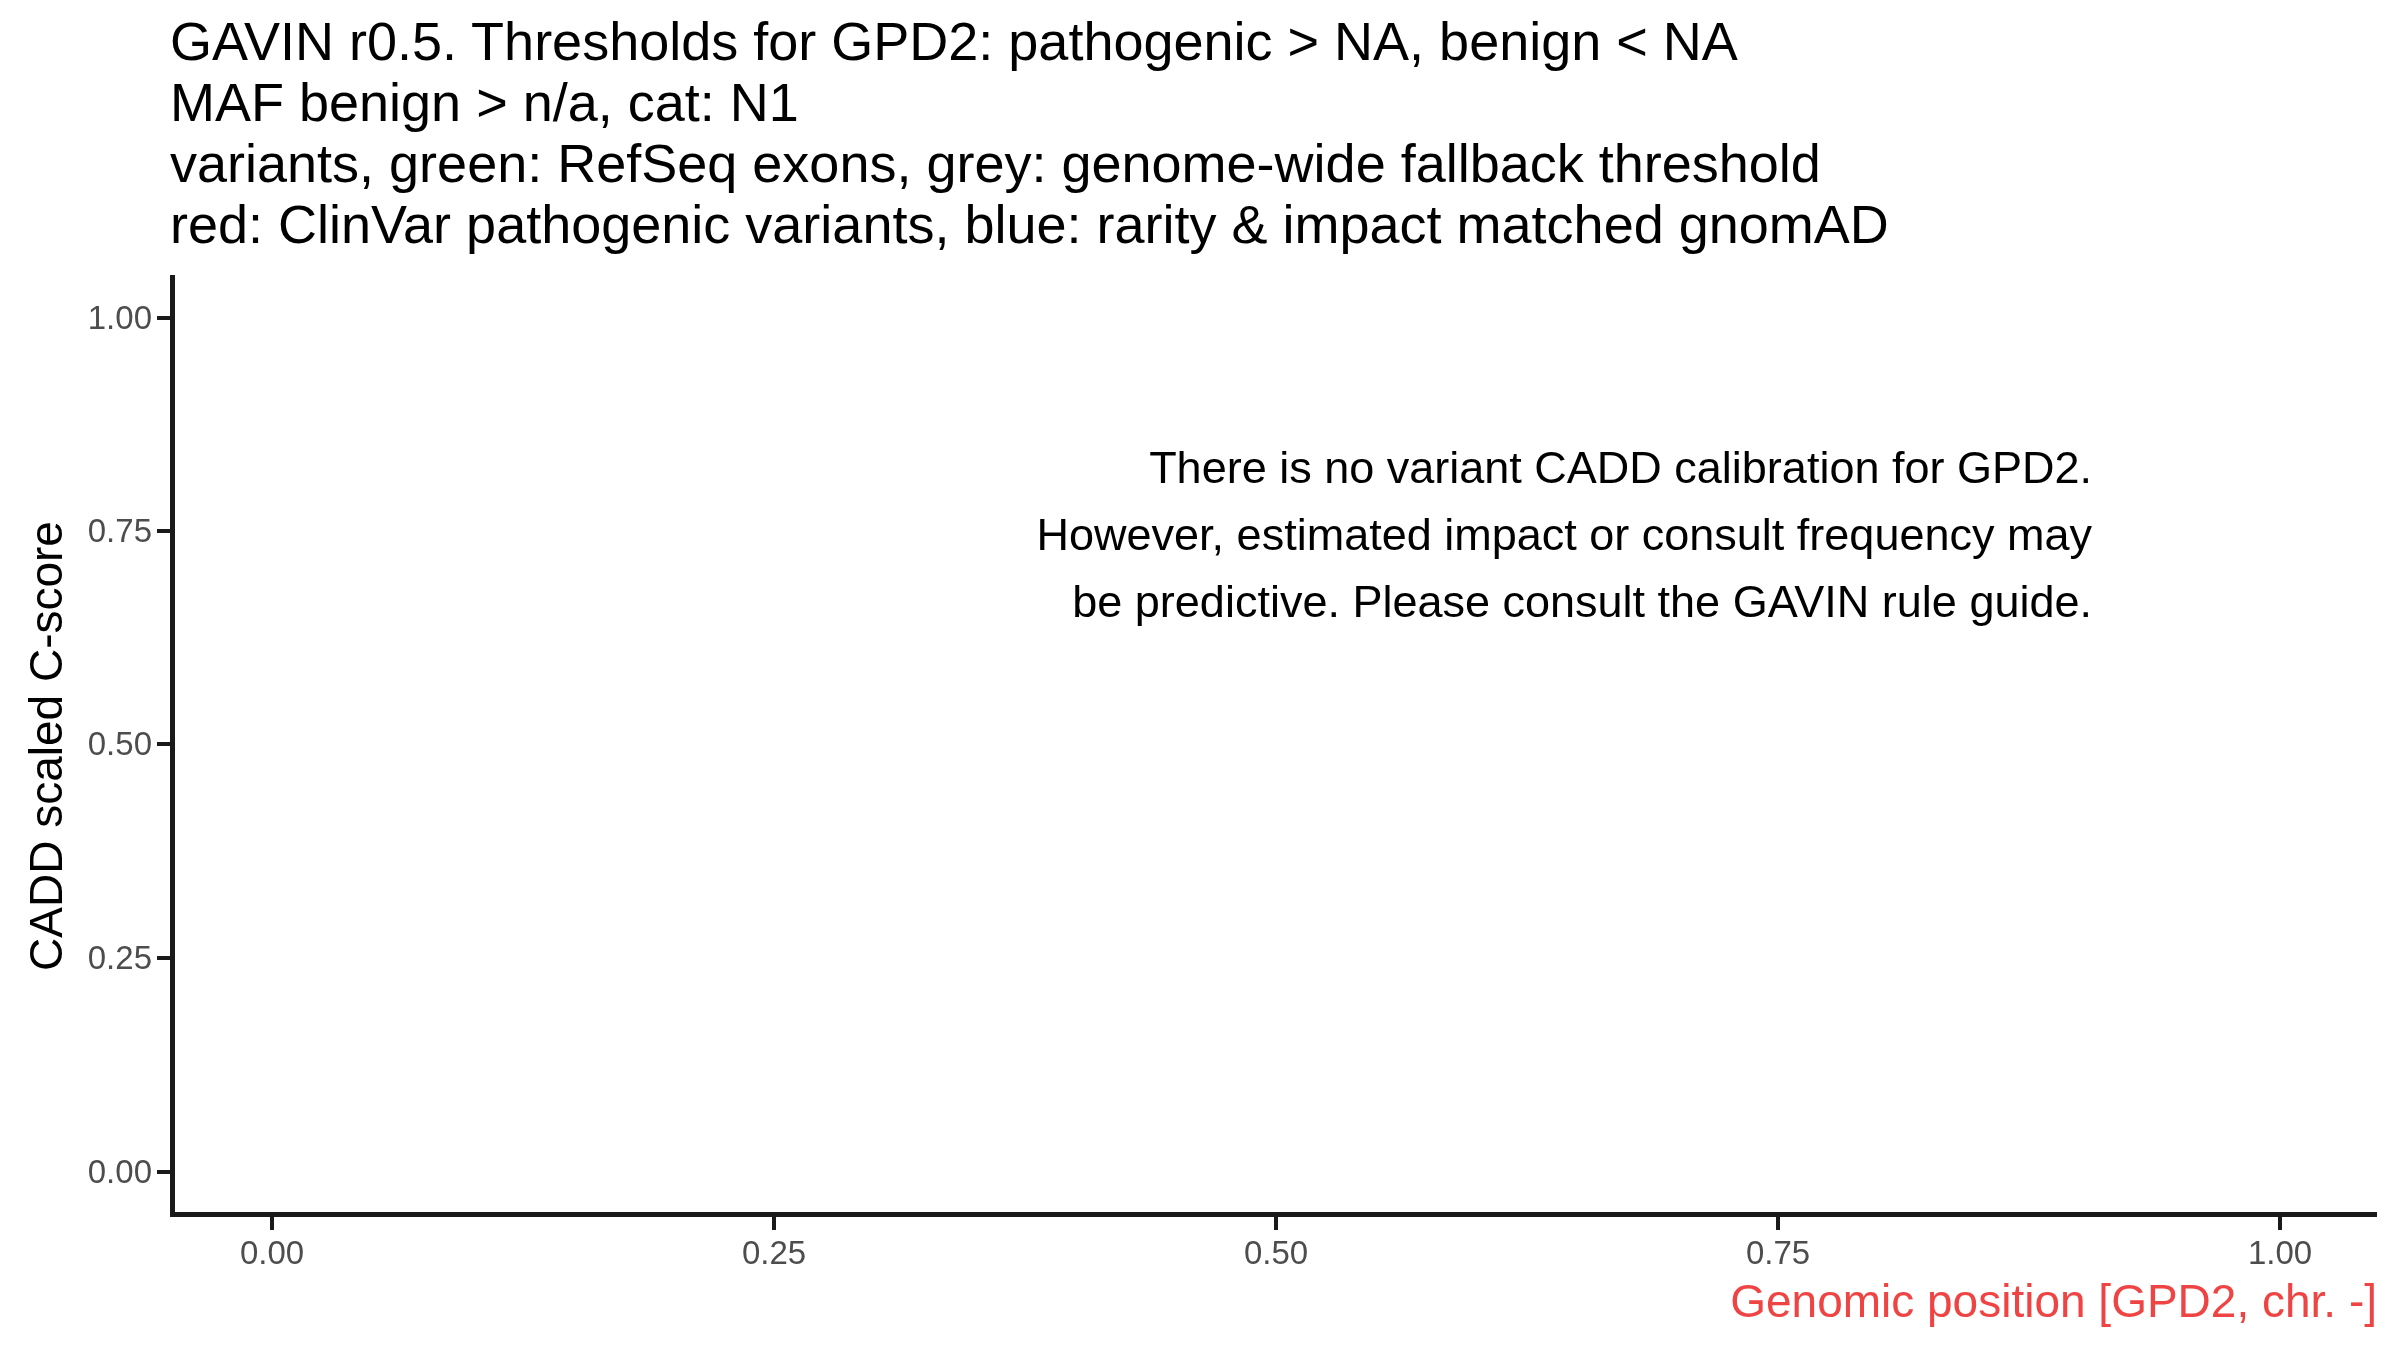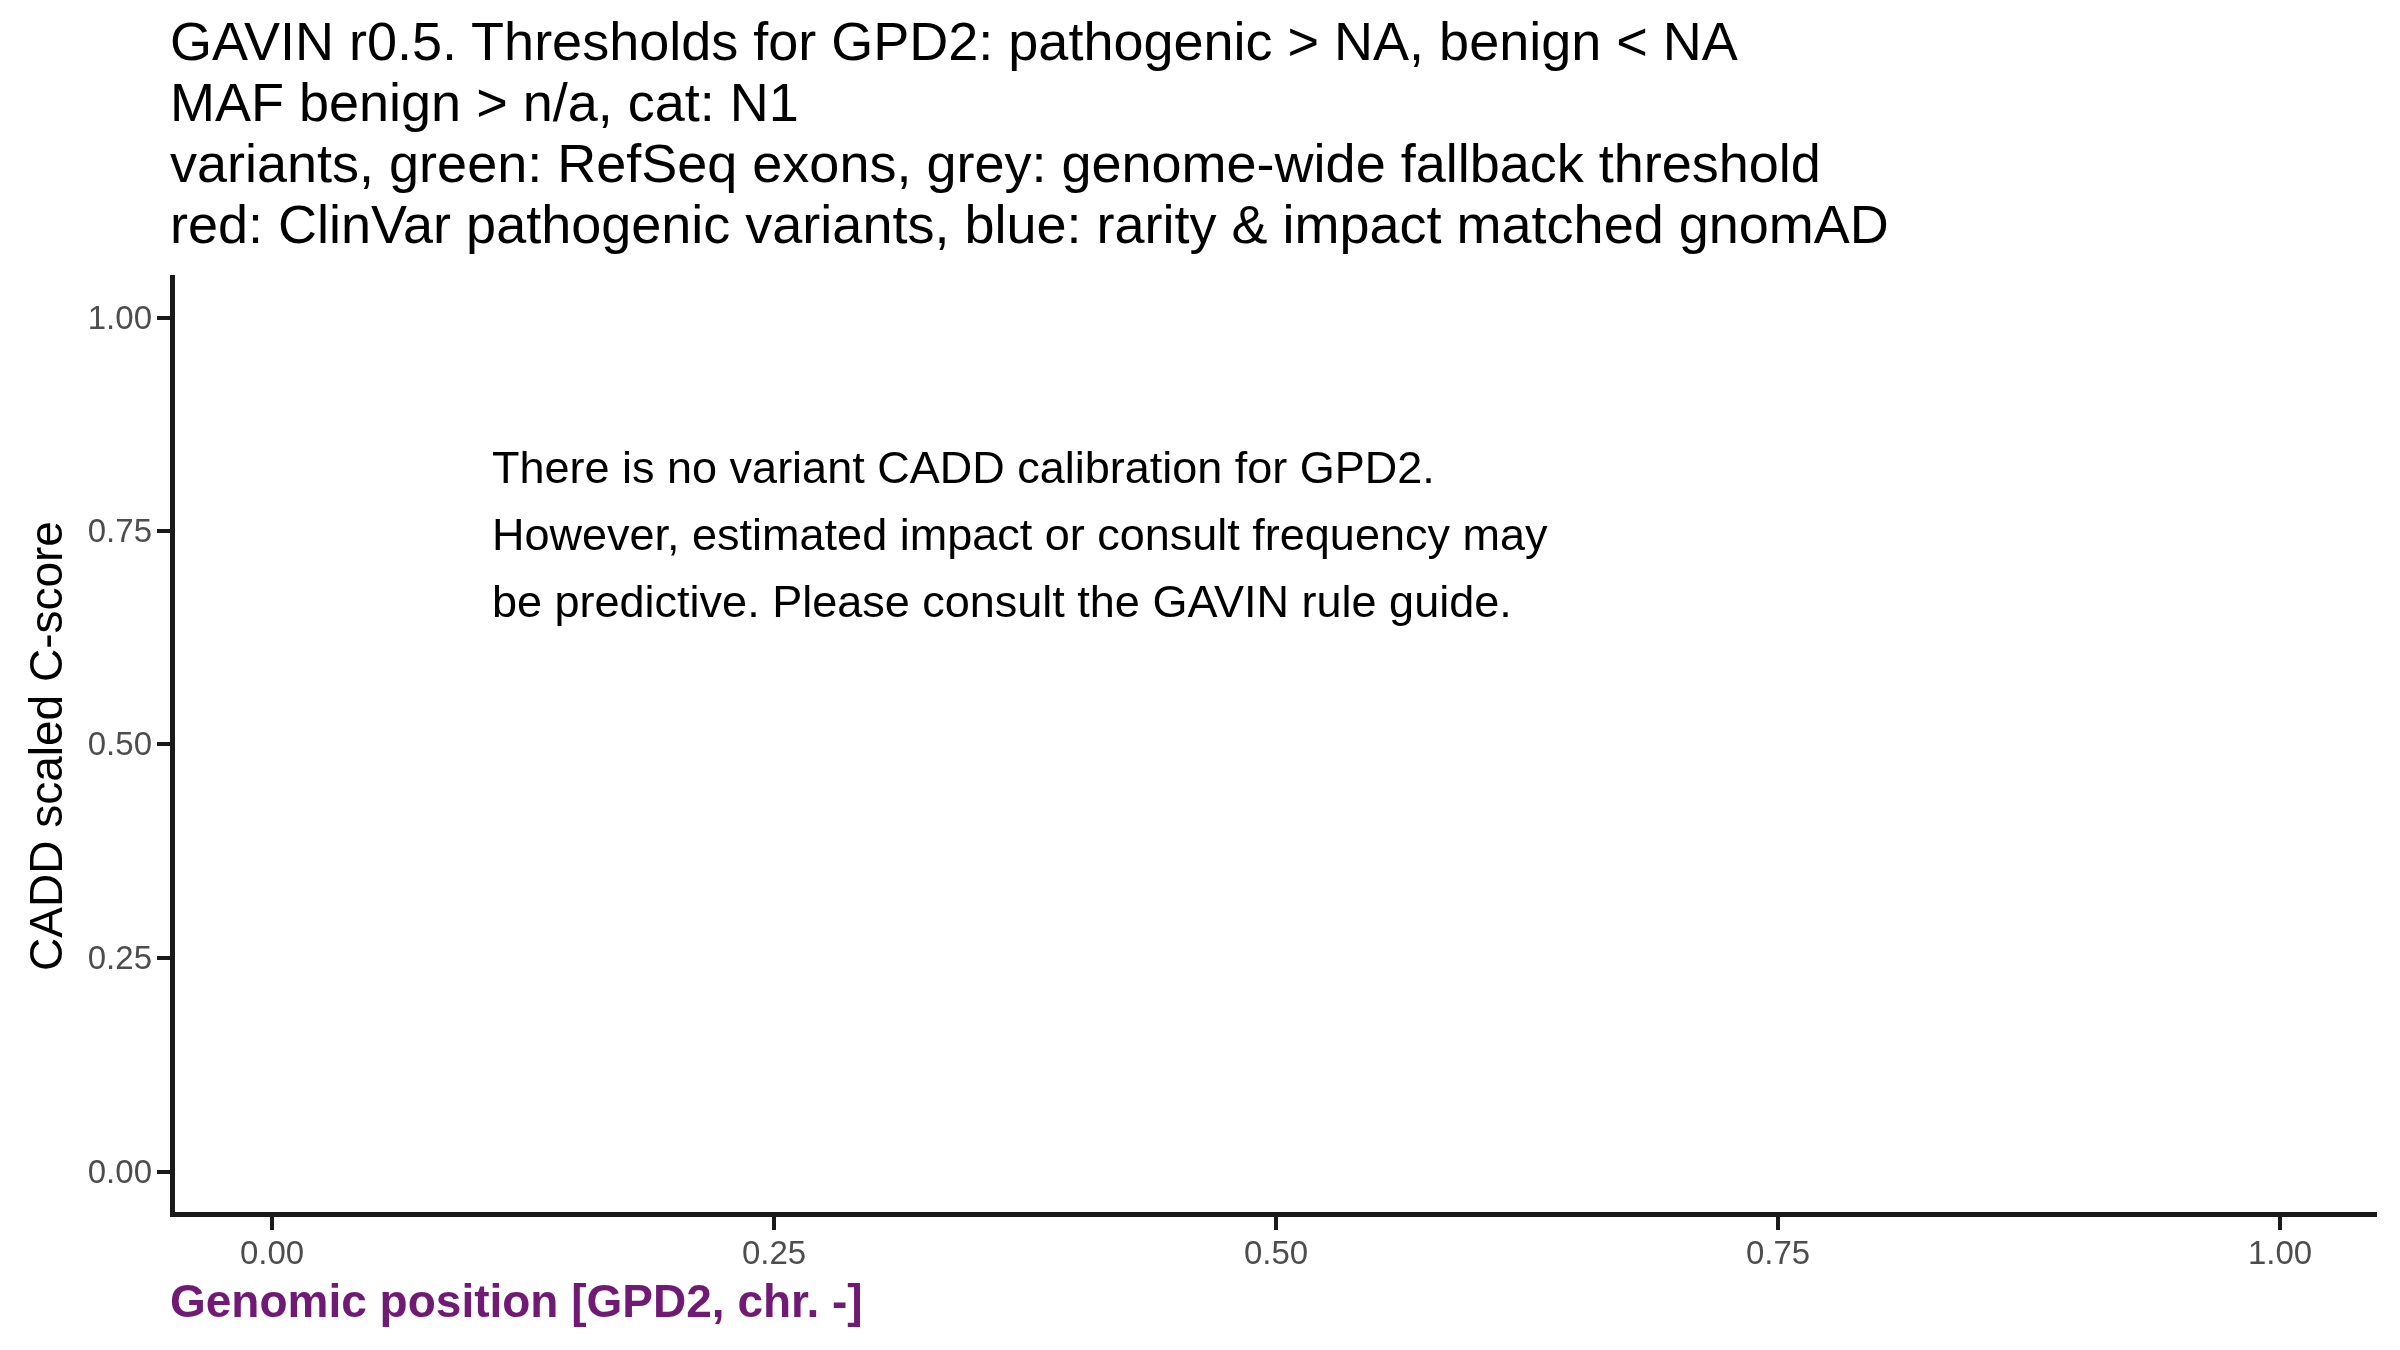--- a/index.html
+++ b/index.html
@@ -39,21 +39,21 @@
     box-sizing: border-box;
     border-left: 5px solid #1a1a1a;
     border-bottom: 5px solid #1a1a1a;
     background: #ffffff;
   }
   .annotation {
     position: absolute;
     left: 492px;
     top: 434px;
     width: 1600px;
-    text-align: left;
+    text-align: right;
     font-size: 45px;
     line-height: 67px;
     color: #000000;
     white-space: nowrap;
   }
   .ytick-mark {
     position: absolute;
     left: 157px;
     width: 13px;
     height: 4px;
@@ -82,25 +82,24 @@
     text-align: center;
     font-size: 33px;
     line-height: 33px;
     color: #4d4d4d;
   }
   .x-axis-title {
     position: absolute;
     left: 170px;
     top: 1275px;
     width: 2207px;
-    text-align: left;
+    text-align: right;
     font-size: 46px;
     line-height: 52px;
-    color: #701a75;
-    font-weight: bold;
+    color: #ef4444;
   }
   .y-axis-title {
     position: absolute;
     left: -424px;
     top: 720px;
     width: 940px;
     height: 52px;
     text-align: center;
     font-size: 46px;
     line-height: 52px;

